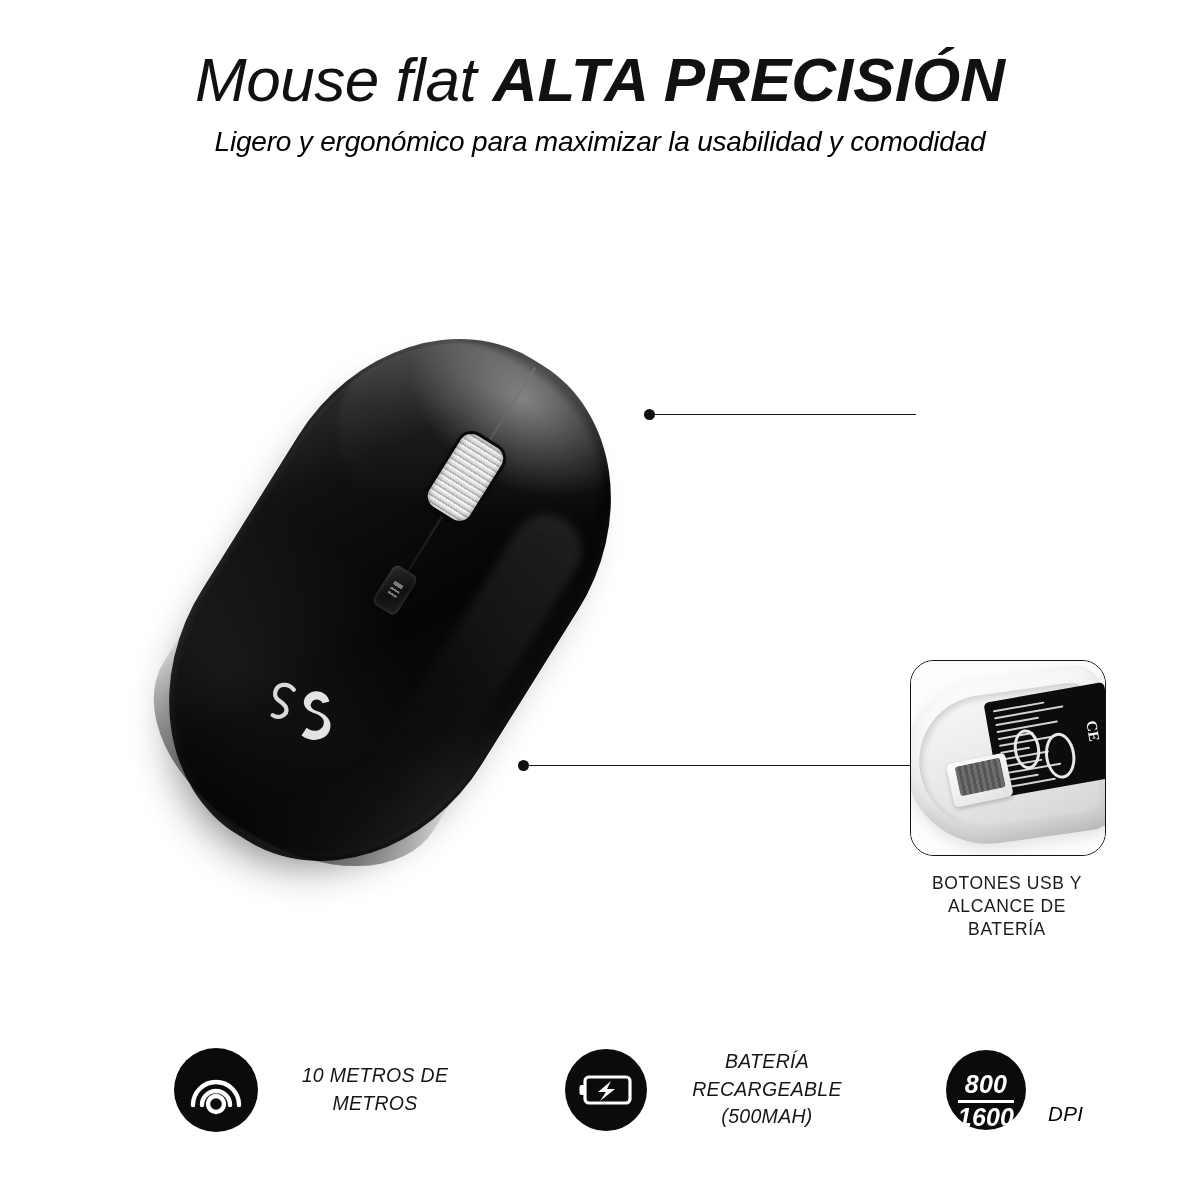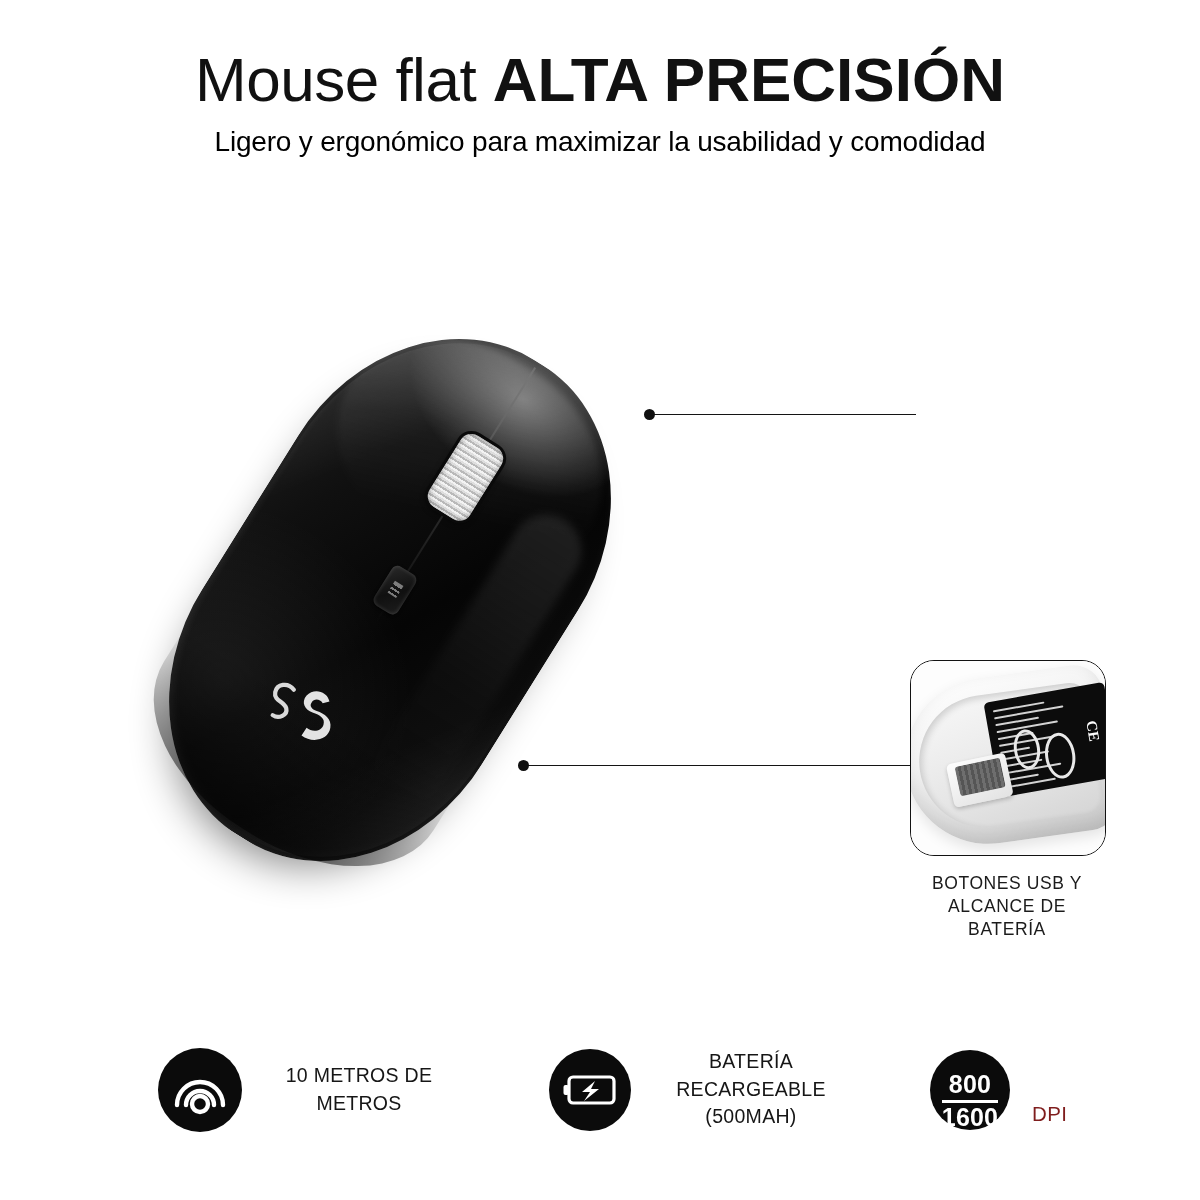--- a/index.html
+++ b/index.html
@@ -3,21 +3,21 @@
 <meta charset="utf-8">
 <style>
   html,body{margin:0;padding:0;}
   body{
     width:1200px;height:1200px;background:#ffffff;overflow:hidden;
     font-family:"Liberation Sans",sans-serif;color:#1a1a1a;position:relative;
   }
   .canvas{position:absolute;inset:0;}
 
   
-  .header{position:absolute;left:0;top:48px;width:1200px;text-align:center;}
+  .header{position:absolute;left:0;top:48px;width:1200px;text-align:center;font-style:italic;}
   .title{
     font-size:62px;line-height:1.04;white-space:nowrap;
     color:#111111;letter-spacing:-0.5px;
   }
   .title .light{font-weight:300;}
   .title .bold{font-weight:700;letter-spacing:0px;}
   .subtitle{
     margin-top:14px;font-size:28px;font-weight:300;color:#000000;
     white-space:nowrap;letter-spacing:-0.2px;
   }
@@ -143,37 +143,37 @@
     box-shadow:0 2px 4px rgba(0,0,0,.22);
   }
   .usb-dongle .metal{
     position:absolute;left:8px;top:4px;width:46px;height:30px;border-radius:3px;
     background:
       repeating-linear-gradient(90deg,#6e6e6e 0 3px,#555 3px 6px),
       linear-gradient(160deg,#8a8a8a,#4a4a4a);
   }
 
   
-  .features{position:absolute;left:0;top:1030px;width:968px;height:140px;}
+  .features{position:absolute;left:16px;top:1030px;width:968px;height:140px;font-style:italic;}
   .feature{position:absolute;display:flex;align-items:center;}
   .badge{
     position:relative;border-radius:50%;background:#0b0b0b;flex:none;
     display:flex;align-items:center;justify-content:center;
   }
   .badge svg{display:block;}
   .feat-text{
     font-size:19.5px;line-height:1.42;letter-spacing:.3px;color:#161616;text-align:center;
   }
   .dpi-stack{
     display:flex;flex-direction:column;align-items:center;justify-content:center;
     color:#fff;font-weight:700;line-height:1.02;
   }
   .dpi-stack .num{font-size:25px;letter-spacing:.2px;}
   .dpi-stack .rule{width:56px;height:3px;background:#fff;margin:2px 0;}
-  .dpi-label{font-size:20.5px;letter-spacing:.4px;color:#7f1d1d;margin-top:48px;}
+  .dpi-label{font-size:20.5px;letter-spacing:.4px;color:#000000;margin-top:48px;}
 </style>
 </head>
 <body>
 
 <div class="canvas">
 
   <div class="header">
     <div class="title"><span class="light">Mouse flat </span><span class="bold">ALTA PRECISIÓN</span></div>
     <div class="subtitle">Ligero y ergonómico para maximizar la usabilidad y comodidad</div>
   </div>

